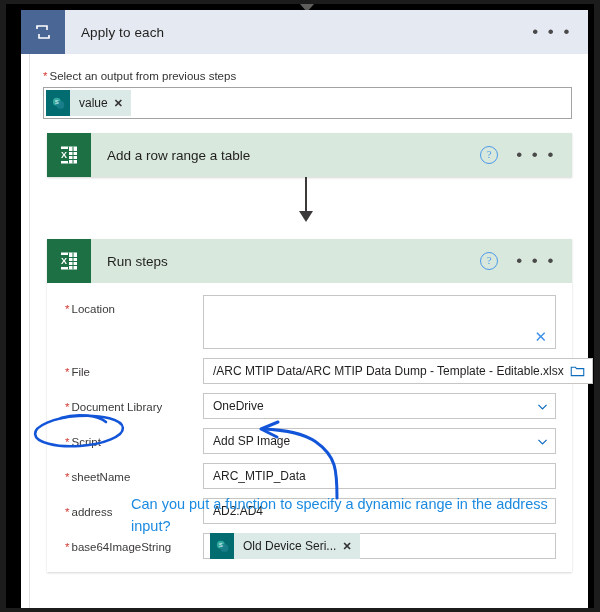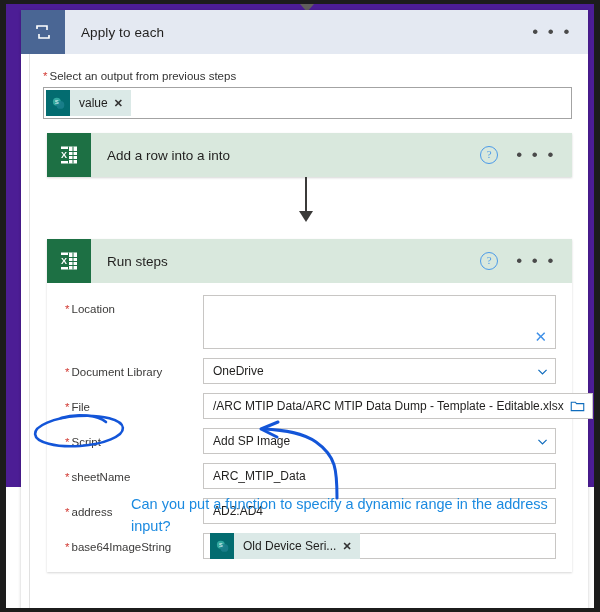--- a/index.html
+++ b/index.html
@@ -10,22 +10,22 @@
     -webkit-font-smoothing:antialiased;
     overflow:hidden;
   }
   .frame{
     position:absolute;left:6px;top:4px;
     width:588px;height:604px;
     background:#ffffff;
     overflow:hidden;
   }
   .canvas{
-    position:absolute;left:0;top:0;width:588px;height:483px;
-    background:#4c1d95;
+    position:absolute;left:0;top:0;width:588px;height:604px;
+    background:#000000;
   }
   
   .top-arrow{
     position:absolute;left:294px;top:0px;width:0;height:0;
     border-left:7px solid transparent;border-right:7px solid transparent;
     border-top:8px solid #605e5c;
   }
   
   .scope{
     position:absolute;left:15px;top:6px;width:567px;
@@ -187,21 +187,21 @@
               <rect x="4" y="3.5" width="16" height="17" fill="#ffffff"></rect>
               <rect x="11" y="3.5" width="1" height="17" fill="#1d7044"></rect>
               <rect x="4" y="8" width="16" height="1" fill="#1d7044"></rect>
               <rect x="4" y="12" width="16" height="1" fill="#1d7044"></rect>
               <rect x="4" y="16" width="16" height="1" fill="#1d7044"></rect>
               <rect x="15.5" y="3.5" width="1" height="17" fill="#1d7044"></rect>
               <rect x="2" y="6" width="9" height="12" fill="#1d7044"></rect>
               <text x="4" y="15" font-size="9" fill="#ffffff" font-weight="bold" font-family="Liberation Sans, sans-serif">X</text>
             </svg>
           </div>
-          <div class="action-title">Add a row into a into</div>
+          <div class="action-title">Add a row range a table</div>
           <div class="hdr-spacer"></div>
           <div class="help">?</div>
           <div class="ellipsis">• • •</div>
         </div>
       </div>
 
       <div class="connector">
         <div class="line"></div>
             <div class="head"></div>
       </div>
@@ -235,45 +235,45 @@
             <div class="fctl">
               <div class="fbox tall">
                 <span class="fval"></span>
               </div>
               <span class="clear-x">✕</span>
             </div>
           </div>
 
           <div class="frow">
             <div class="flabel">
+              <span class="req">*</span><span>File</span>
+            </div>
+            <div class="fctl">
+              <div class="fbox">
+                <span class="fval">/ARC MTIP Data/ARC MTIP Data Dump - Template - Editable.xlsx</span>
+                <span class="folder-ic">
+                  <svg width="15" height="14" viewBox="0 0 18 16">
+                    <path d="M1.5 3.5 h5 l1.3 1.6 h8.7 v8.4 h-15 z" fill="none" stroke="#0f6cbd" stroke-width="1.3"></path>
+                  </svg>
+                </span>
+              </div>
+            </div>
+          </div>
+
+          <div class="frow">
+            <div class="flabel">
               <span class="req">*</span><span>Document Library</span>
             </div>
             <div class="fctl">
               <div class="fbox">
                 <span class="fval">OneDrive</span>
                 <span class="chev">
                   <svg width="13" height="13" viewBox="0 0 16 16">
                         <path d="M3 6 L8 11 L13 6" fill="none" stroke="#0f6cbd" stroke-width="1.5"></path>
                       </svg>
-                </span>
-              </div>
-            </div>
-          </div>
-
-          <div class="frow">
-            <div class="flabel">
-              <span class="req">*</span><span>File</span>
-            </div>
-            <div class="fctl">
-              <div class="fbox">
-                <span class="fval">/ARC MTIP Data/ARC MTIP Data Dump - Template - Editable.xlsx</span>
-                <span class="folder-ic">
-                  <svg width="15" height="14" viewBox="0 0 18 16">
-                    <path d="M1.5 3.5 h5 l1.3 1.6 h8.7 v8.4 h-15 z" fill="none" stroke="#0f6cbd" stroke-width="1.3"></path>
-                  </svg>
                 </span>
               </div>
             </div>
           </div>
 
           <div class="frow">
             <div class="flabel">
               <span class="req">*</span><span>Script</span>
             </div>
             <div class="fctl">

